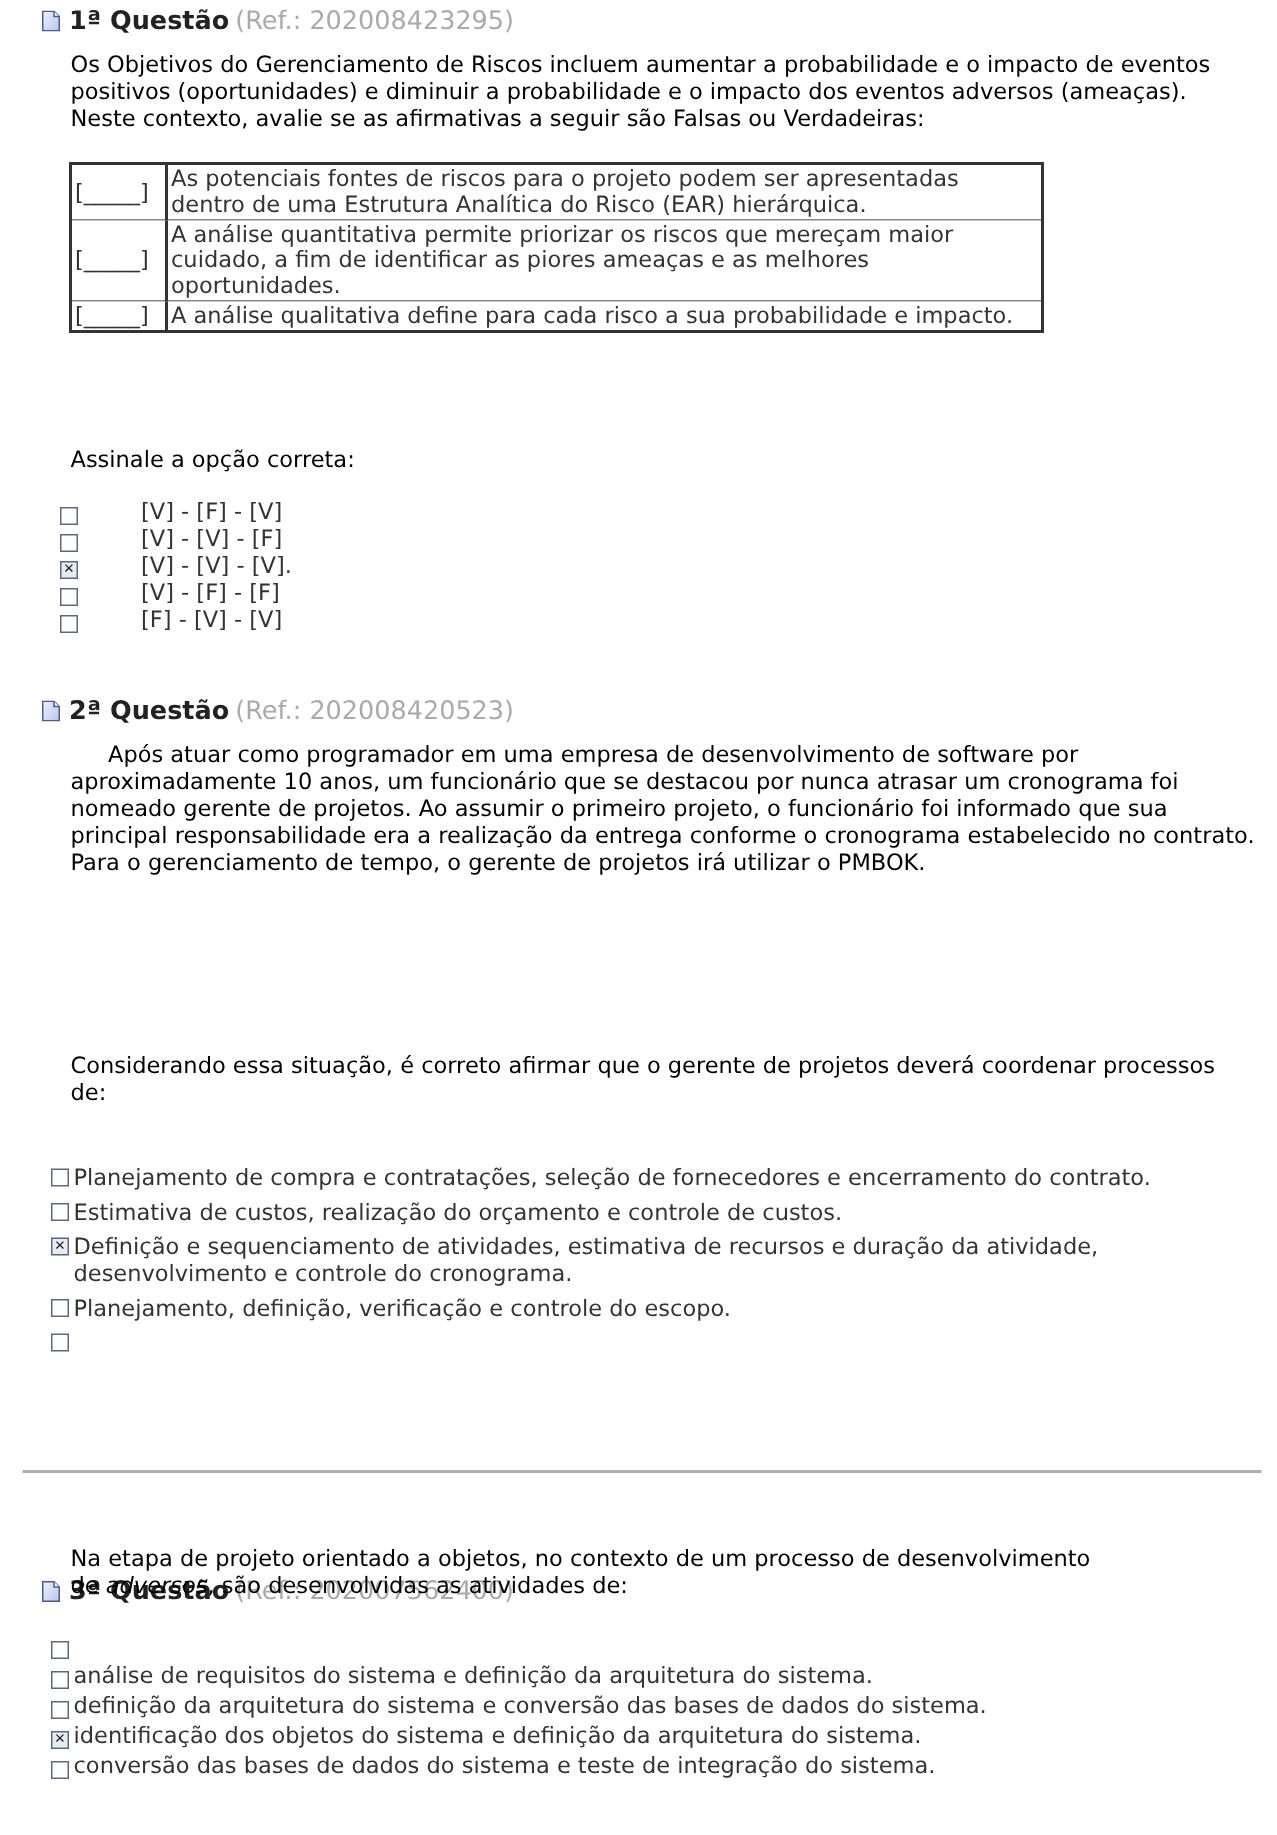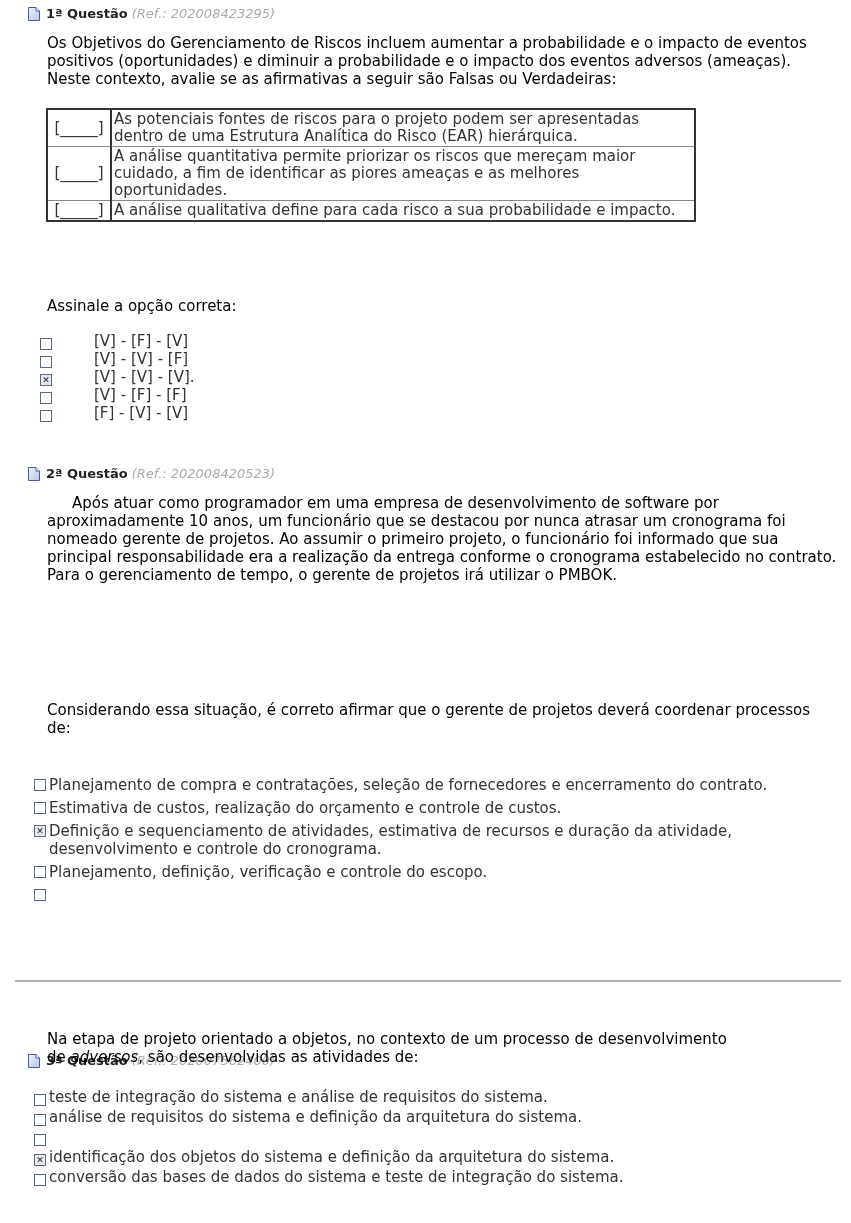--- a/index.html
+++ b/index.html
@@ -2,36 +2,36 @@
 <html><head>
 <meta charset="utf-8">
 <style>
   html, body { margin: 0; padding: 0; background: #ffffff; }
   body {
     width: 851px; height: 1223px; position: relative; overflow: hidden;
     font-family: "DejaVu Sans", sans-serif; color: #333333;
   }
   .qheader {
     position: absolute; left: 28px; display: flex; align-items: flex-end;
-    font-size: 13px; line-height: 14px;
+    font-size: 17px; line-height: 14px;
   }
   .doc-icon {
     width: 12px; height: 14px; margin-right: 6px; position: relative;
   }
   .qtitle { font-weight: bold; color: #222; }
-  .qref { color: #aaaaaa; margin-left: 4px; font-style: italic; }
+  .qref { color: #aaaaaa; margin-left: 4px; }
   .para {
     position: absolute; left: 47px; width: 790px; font-size: 15px; line-height: 18px; color: #000000;
   }
   table.afirm {
     position: absolute; left: 46px; top: 108px; width: 650px;
     border-collapse: collapse; border: 2px solid #333; font-size: 15px; line-height: 17px;
   }
   table.afirm td { border: 1px solid #888; padding: 1px 2px; vertical-align: middle; }
-  table.afirm td.blank { width: 58px; text-align: center; border-right: 2px solid #333; white-space: nowrap; }
+  table.afirm td.blank { width: 58px; text-align: left; border-right: 2px solid #333; white-space: nowrap; }
   .opts { position: absolute; left: 40px; font-size: 15px; }
   .opt { display: flex; align-items: flex-end; height: 18px; }
   .cbx {
     width: 10px; height: 10px; border: 1px solid #5a6a85; background: #fff;
     box-sizing: content-box; display: inline-flex; align-items: center; justify-content: center;
     font-size: 9px; line-height: 9px; font-weight: bold; color: #222; flex: none;
   }
   .cbx.checked { background: #e8eaf2; }
   .opts1 .cbx { margin-right: 42px; }
   .opts2 { left: 34px; width: 800px; }
@@ -157,28 +157,28 @@
       </svg>
   </span>
   <span class="qtitle">3ª Questão</span>
   <span class="qref">(Ref.: 202007562400)</span>
 </div>
 <div class="para" style="top:1030px; width:700px;"><span>Na etapa de projeto orientado a objetos, no contexto de um processo de desenvolvimento de </span><em>adversos</em><span>, são desenvolvidas as atividades de:</span></div>
 
 <div class="opts opts3" style="top:1086px;">
   <div class="opt">
     <span class="cbx"></span>
-    <span>teste de integração do sistema e análise de requisitos do sistema.</span>
   </div>
   <div class="opt">
     <span class="cbx"></span>
     <span>análise de requisitos do sistema e definição da arquitetura do sistema.</span>
   </div>
   <div class="opt">
     <span class="cbx"></span>
+    <span>definição da arquitetura do sistema e conversão das bases de dados do sistema.</span>
   </div>
   <div class="opt">
     <span class="cbx checked">✕</span>
     <span>identificação dos objetos do sistema e definição da arquitetura do sistema.</span>
   </div>
   <div class="opt">
     <span class="cbx"></span>
     <span>conversão das bases de dados do sistema e teste de integração do sistema.</span>
   </div>
 </div>

